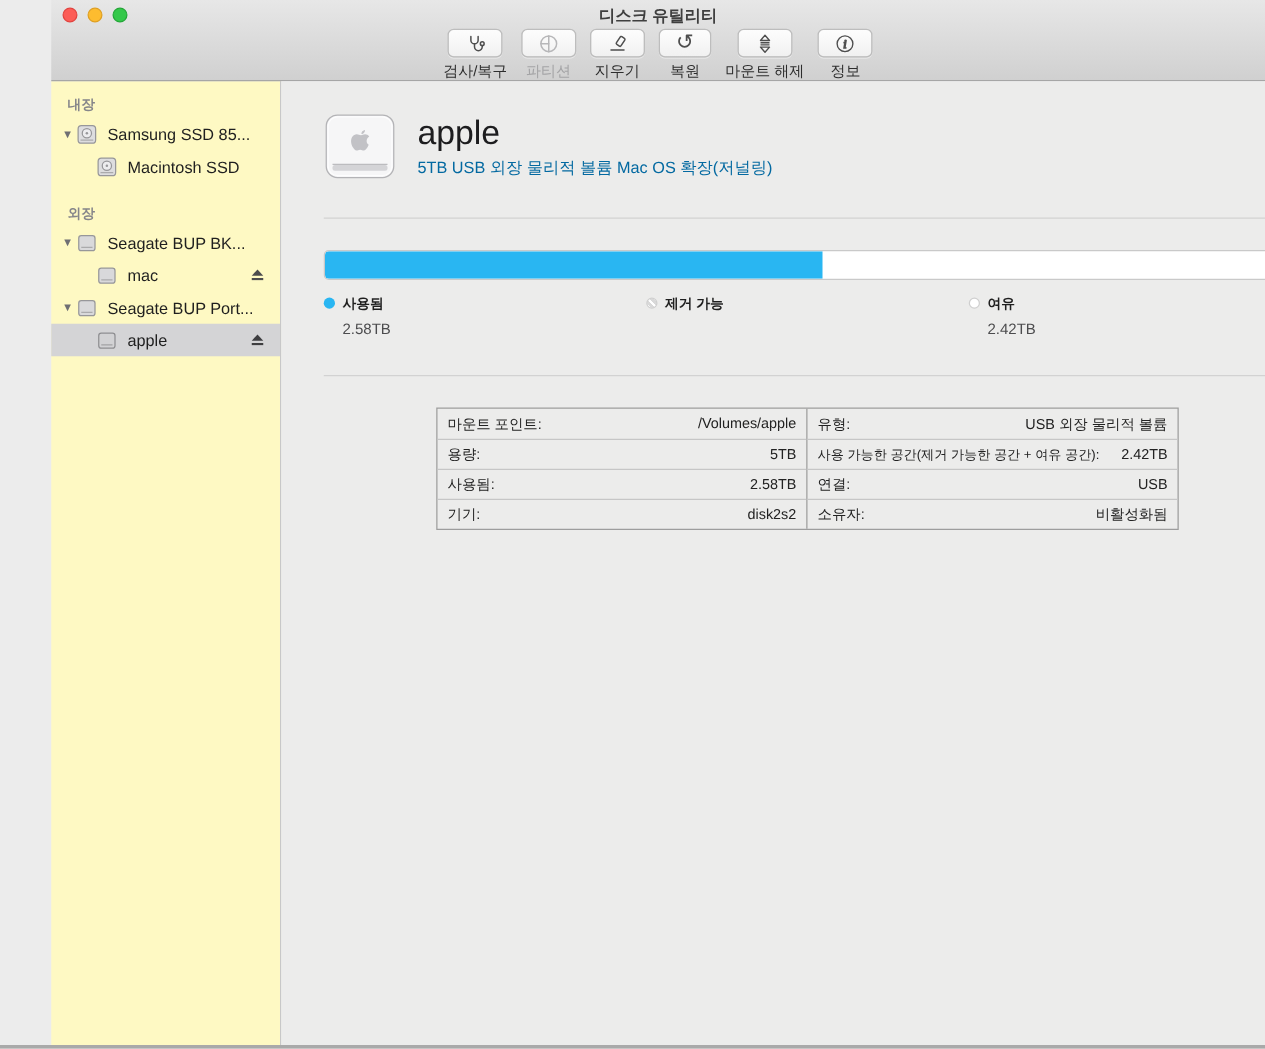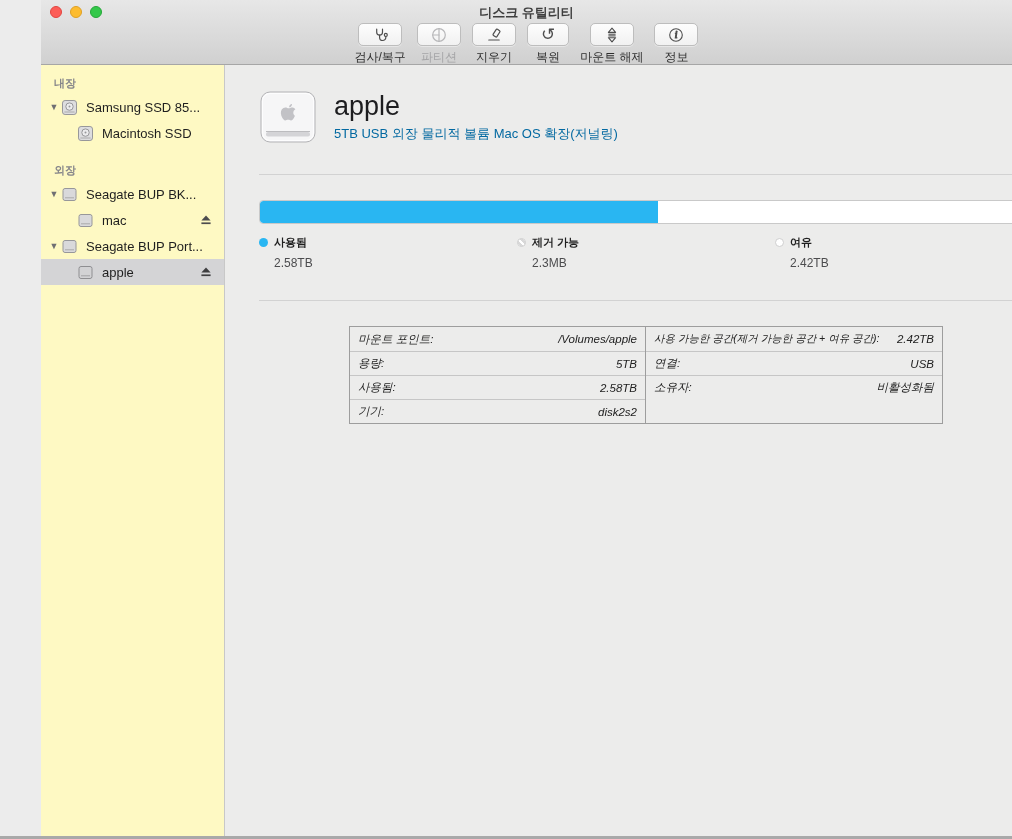--- a/index.html
+++ b/index.html
@@ -82,21 +82,20 @@
     border:1px solid #cfcfcf;
   }
   .dot.free { background:#ffffff; border:1px solid #cfcfcf; }
   .legend-label { font-size:11px; font-weight:bold; color:#1f1f1f; }
   .legend-value { margin-top:6px; margin-left:15px; font-size:12px; color:#4c4c4e; }
 
   .details { margin-top:25px; display:flex; justify-content:center; }
   .detail-table {
     width:594px; border:1px solid #9d9d9d; background:#ececeb;
     display:flex;
-    font-style:italic;
   }
   .detail-col { width:50%; }
   .detail-col.left { border-right:1px solid #9d9d9d; }
   .detail-row {
     height:24px; display:flex; align-items:center; justify-content:space-between;
     padding:0 8px; gap:6px; border-top:1px solid #c6c6c6; overflow:hidden;
   }
   .detail-row:first-child { border-top:none; }
   .d-label { font-size:11.5px; color:#222; white-space:nowrap; }
   .d-value { font-size:11.5px; color:#222; white-space:nowrap; }
@@ -285,21 +284,20 @@
             <span class="dot used"></span>
             <span class="legend-label">사용됨</span>
           </div>
           <div class="legend-value">2.58TB</div>
         </div>
         <div class="legend-item">
           <div class="legend-top">
             <span class="dot purgeable"></span>
             <span class="legend-label">제거 가능</span>
           </div>
-          <div class="legend-value">2.3MB</div>
         </div>
         <div class="legend-item">
           <div class="legend-top">
             <span class="dot free"></span>
             <span class="legend-label">여유</span>
           </div>
           <div class="legend-value">2.42TB</div>
         </div>
       </div>
 
@@ -322,20 +320,24 @@
               <span class="d-value">2.58TB</span>
             </div>
             <div class="detail-row">
               <span class="d-label">기기:</span>
               <span class="d-value">disk2s2</span>
             </div>
           </div>
 
           <div class="detail-col">
             <div class="detail-row">
+              <span class="d-label">유형:</span>
+              <span class="d-value">USB 외장 물리적 볼륨</span>
+            </div>
+            <div class="detail-row">
               <span class="d-label" style="font-size:10.5px">사용 가능한 공간(제거 가능한 공간 + 여유 공간):</span>
               <span class="d-value">2.42TB</span>
             </div>
             <div class="detail-row">
               <span class="d-label">연결:</span>
               <span class="d-value">USB</span>
             </div>
             <div class="detail-row">
               <span class="d-label">소유자:</span>
               <span class="d-value">비활성화됨</span>

